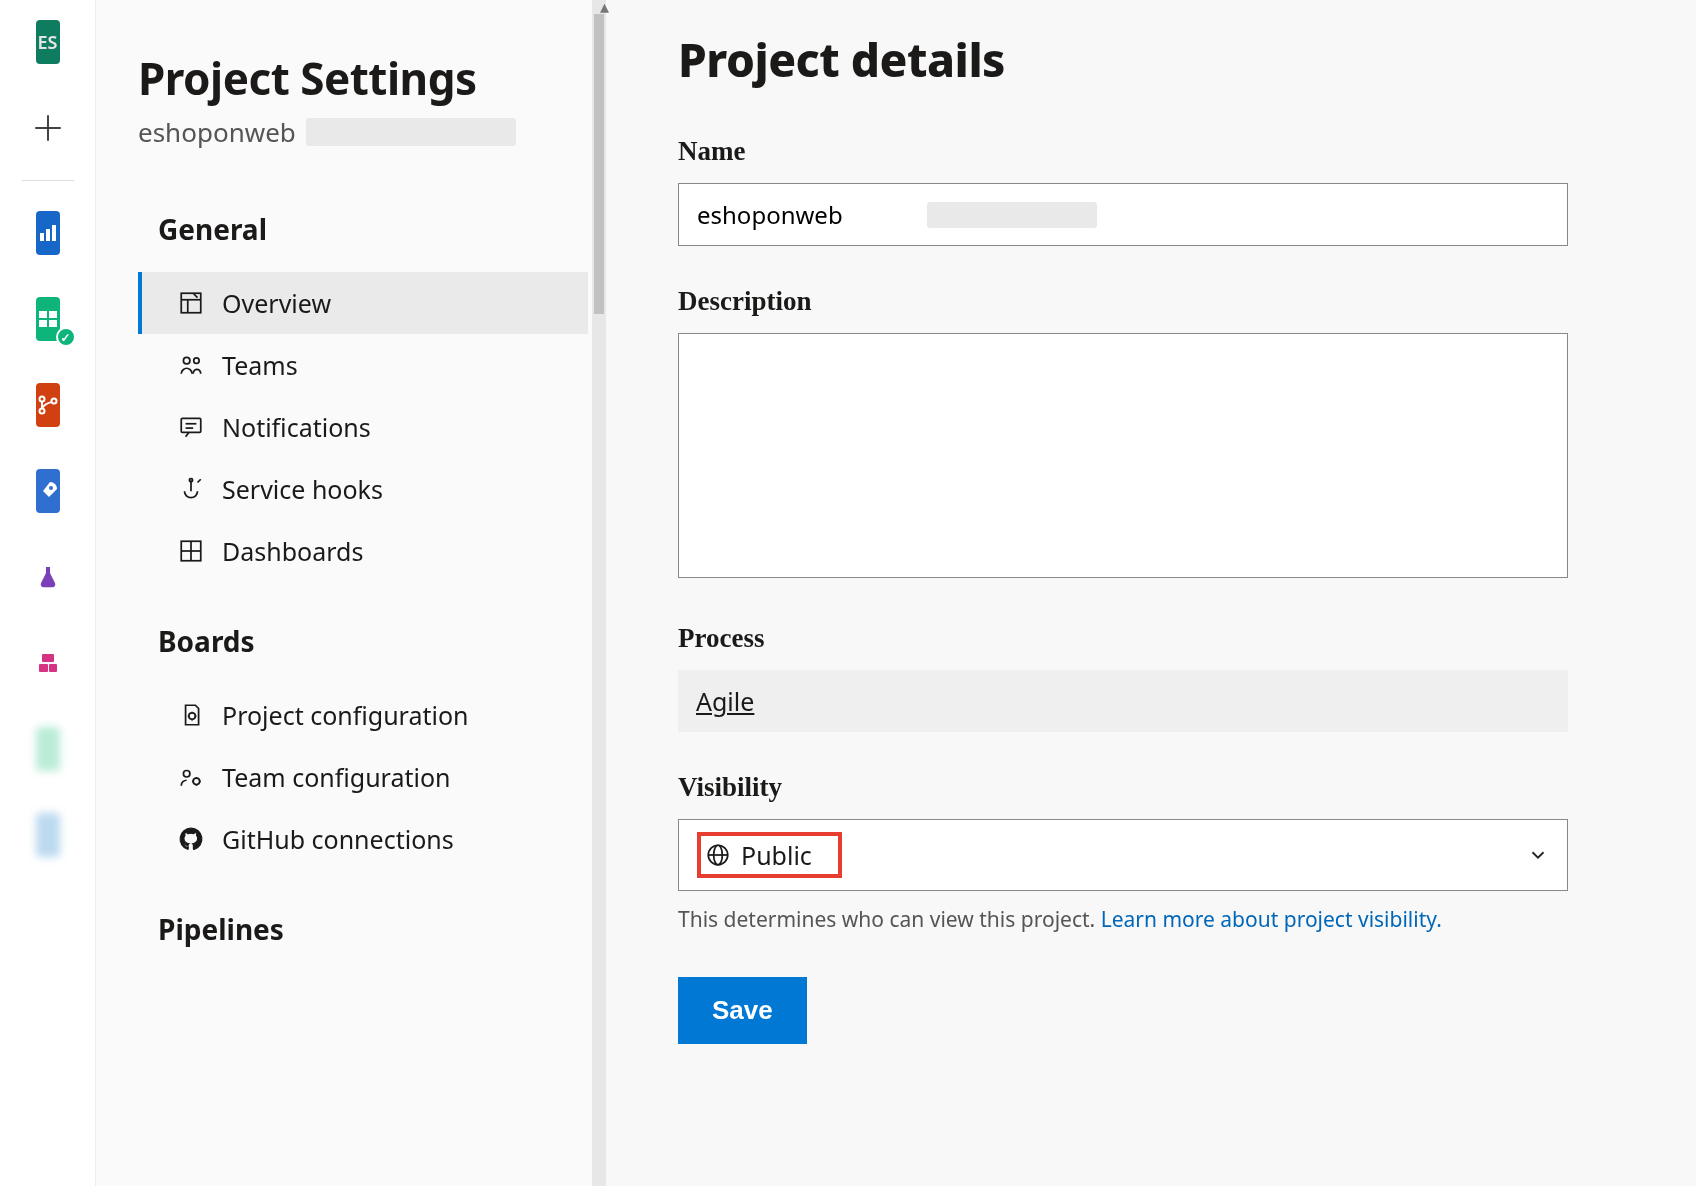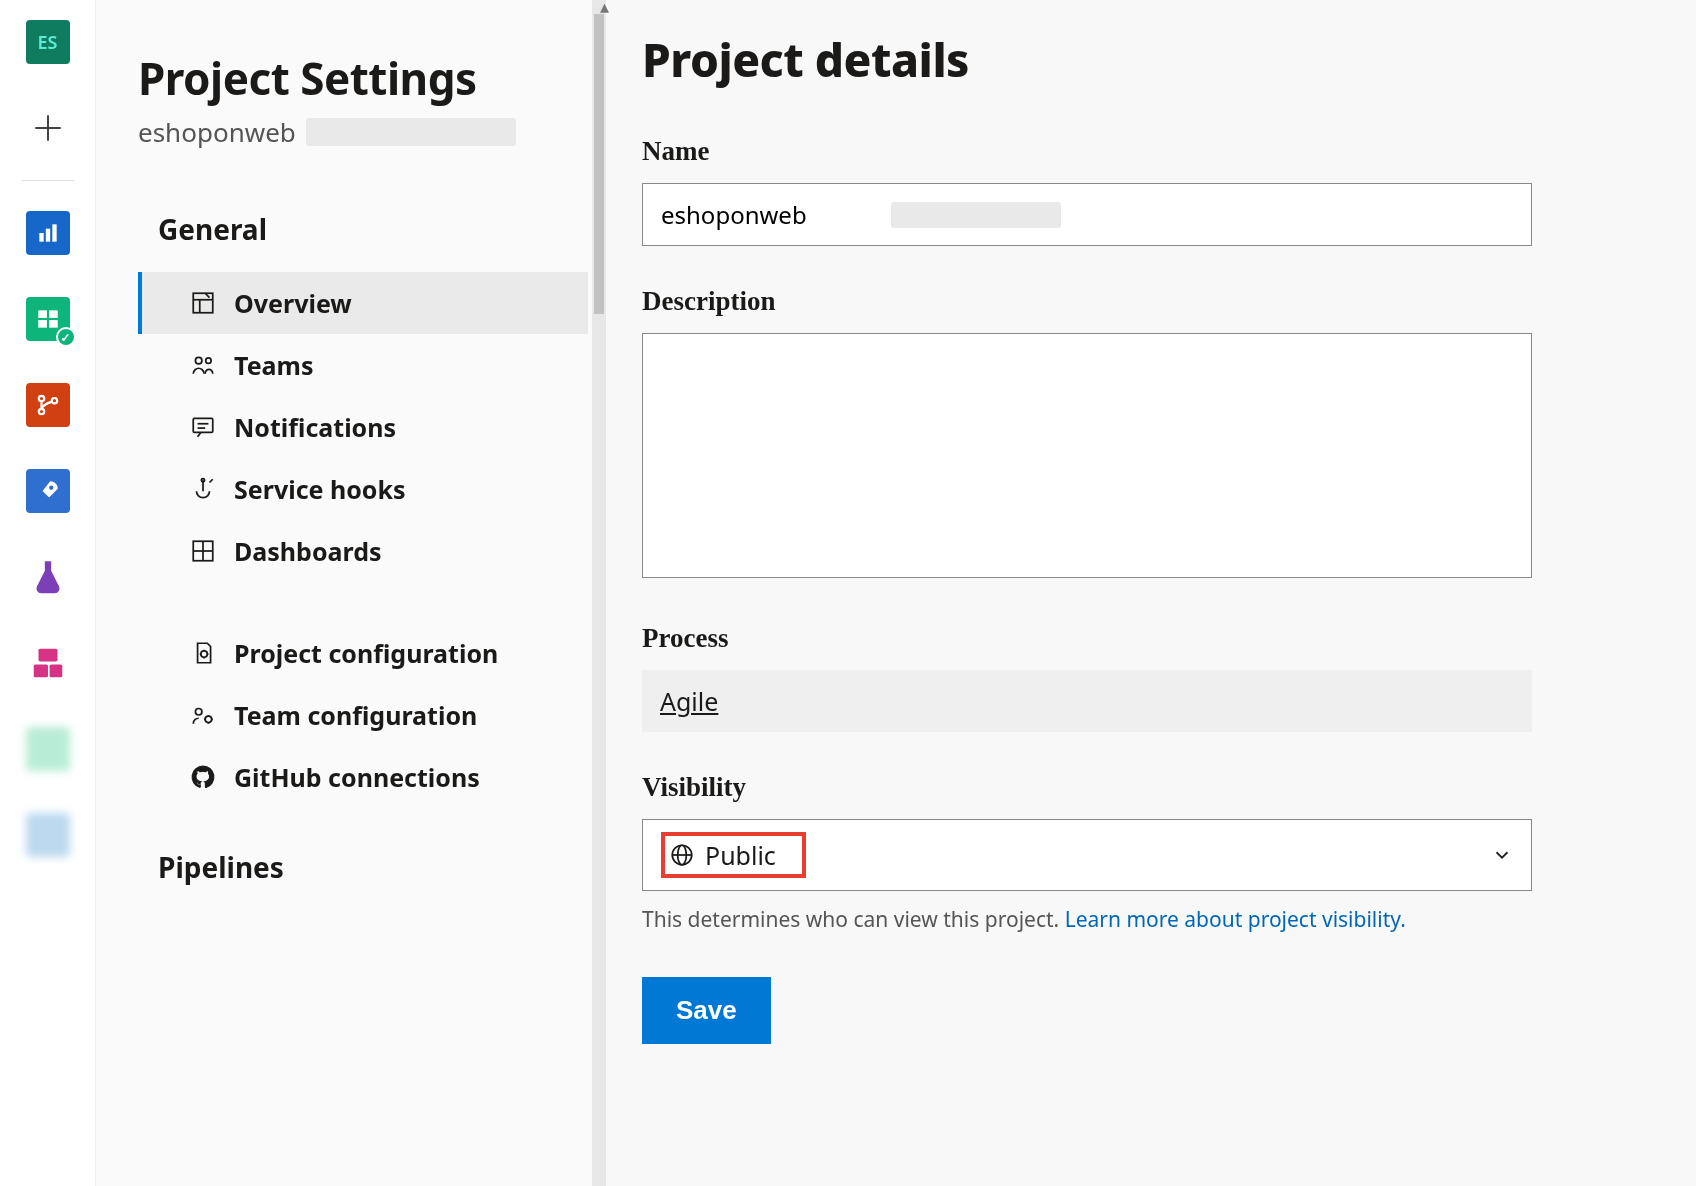--- a/index.html
+++ b/index.html
@@ -25,23 +25,23 @@
     border-right: 1px solid #eee;
   }
   .rail-item {
     width: 48px; height: 48px;
     display: flex; align-items: center; justify-content: center;
     border-radius: 4px;
     cursor: pointer;
     position: relative;
   }
   .rail-tile {
-    width: 44px; height: 44px; border-radius: 4px;
+    width: 24px; height: 44px; border-radius: 4px;
     display: flex; align-items:center; justify-content:center;
-    color: #5eead4; font-weight:600; font-size:18px;
+    color: #e5e5e5; font-weight:600; font-size:18px;
   }
   .rail-divider { width: 52px; height:1px; background:#ddd; margin-top:-10px; margin-bottom:-10px; }
   .badge-check {
     position:absolute; bottom:-4px; right:-4px;
     width:20px;height:20px;border-radius:50%;
     background:#0eb57a; display:flex;align-items:center;justify-content:center;
     color:#fff;font-size:12px;font-weight:bold;
     border:2px solid #fff;
   }
 
@@ -76,37 +76,37 @@
     font-size:26px; color:#555; display:flex; align-items:center; gap:10px;
     margin-bottom:60px;
   }
   .redact-bar { display:inline-block; width:210px; height:28px; background:#e9e9e9; border-radius:3px; }
 
   .group-header {
     font-size:28px; font-weight:700; margin: 0 0 24px 20px;
   }
   .nav-item {
     display:flex; align-items:center; gap:18px;
-    padding: 14px 0 14px 48px;
+    padding: 14px 0 14px 36px;
     font-size:25px; color:#1b1a19;
     cursor:pointer;
     border-left: 4px solid transparent;
-    font-weight: bold;
   }
   .nav-item.selected {
     background:#eaeaea;
     border-left:4px solid #0078d4;
   }
   .nav-item svg { width:26px; height:26px; flex:0 0 26px; stroke:#1b1a19; }
 
   
   .main {
     flex:1;
     background:#f8f8f8;
     padding: 28px 60px 0 36px;
+    margin-left: 36px;
   }
   .main h1 {
     font-size:46px; font-weight:800; letter-spacing:-0.5px;
     margin-bottom:46px;
   }
   .field-label {
     font-size:27px; font-weight:700; margin-bottom:16px; display:block;font-family:Liberation Serif, serif;
   }
   .text-input {
     width: 890px; max-width:100%;
@@ -277,20 +277,21 @@
     <div class="nav-item">
       <svg viewBox="0 0 24 24" fill="none" stroke-width="1.6">
           <rect x="3" y="3" width="18" height="18"></rect>
           <line x1="12" y1="3" x2="12" y2="21"></line>
           <line x1="3" y1="12" x2="21" y2="12"></line>
         </svg>
       <span>Dashboards</span>
     </div>
 
     <div style="height:40px"></div>
+    <div class="group-header">Boards</div>
 
     <div class="nav-item">
       <svg viewBox="0 0 24 24" fill="none" stroke-width="1.6">
           <path d="M7 3h9l3 3v15H7z"></path>
           <circle cx="13" cy="13" r="3"></circle>
           <path d="M13 10v-1M13 17v-1M10 13h-1M17 13h-1"></path>
         </svg>
       <span>Project configuration</span>
     </div>
     <div class="nav-item">

